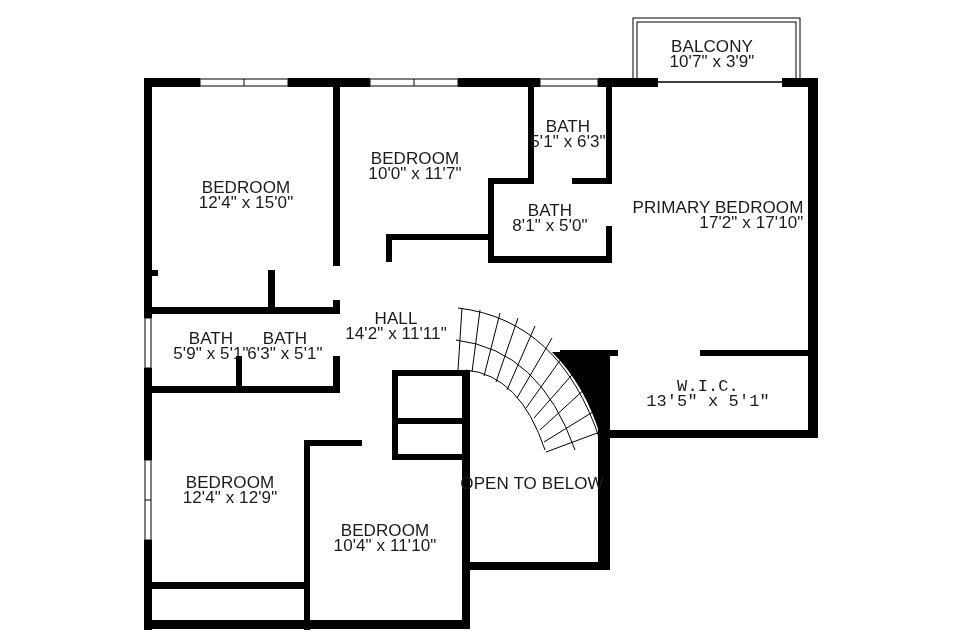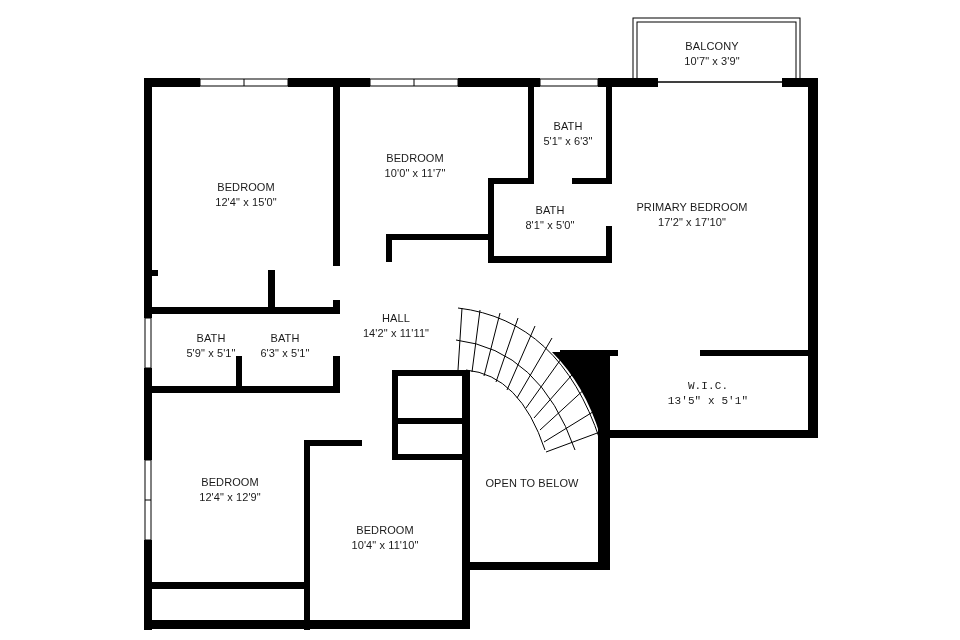--- a/index.html
+++ b/index.html
@@ -1,18 +1,18 @@
 <!DOCTYPE html>
 <html><head>
 <meta charset="utf-8">
 <style>
   html,body{margin:0;padding:0;background:#ffffff;}
   body{width:960px;height:640px;overflow:hidden;position:relative;font-family:"Liberation Sans",sans-serif;}
   svg{position:absolute;left:0;top:0;}
-  .label{position:absolute;text-align:center;color:#1a1a1a;font-size:11px;line-height:15px;letter-spacing:0.1px;transform:translateX(-50%);white-space:nowrap;}
+  .label{position:absolute;text-align:center;color:#1a1a1a;font-size:17px;line-height:15px;letter-spacing:0.1px;transform:translateX(-50%);white-space:nowrap;}
   .label .name{display:block;}
   .label .dims{display:block;}
 </style>
 </head>
 <body>
 
 <svg width="960" height="640" viewBox="0 0 960 640" xmlns="http://www.w3.org/2000/svg">
   <g fill="#000">
 
     <rect x="144" y="78" width="56" height="9"></rect>
@@ -118,21 +118,21 @@
   <span class="dims">5'1" x 6'3"</span>
 </div>
 <div class="label" style="left:712px;top:39px;">
   <span class="name">BALCONY</span>
   <span class="dims">10'7" x 3'9"</span>
 </div>
 <div class="label" style="left:550px;top:203px;">
   <span class="name">BATH</span>
   <span class="dims">8'1" x 5'0"</span>
 </div>
-<div class="label" style="left:692px;top:200px;">
+<div class="label" style="left:718px;top:200px;text-align:right;">
   <span class="name">PRIMARY BEDROOM</span>
   <span class="dims">17'2" x 17'10"</span>
 </div>
 <div class="label" style="left:396px;top:311px;text-align:center;">
   <span class="name">HALL</span>
   <span class="dims">14'2" x 11'11"</span>
 </div>
 <div class="label" style="left:211px;top:331px;">
   <span class="name">BATH</span>
   <span class="dims">5'9" x 5'1"</span>

